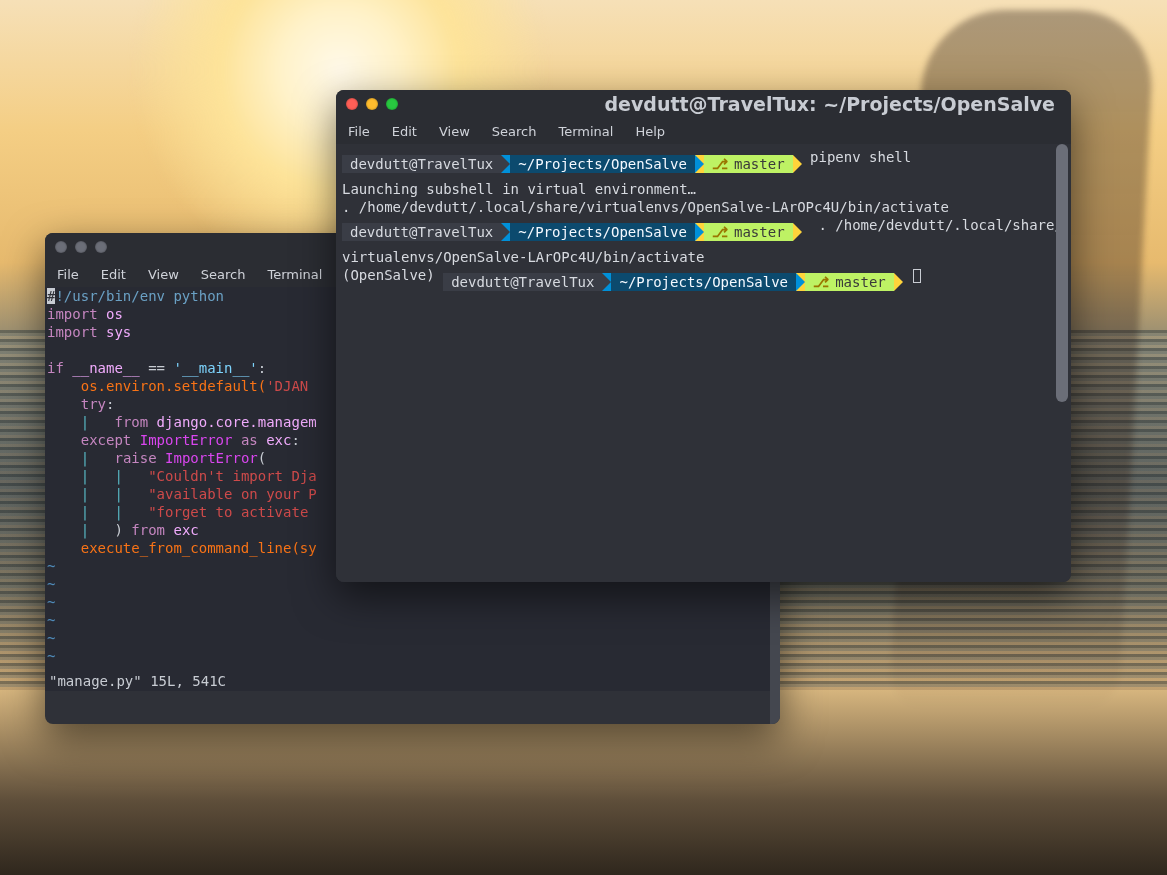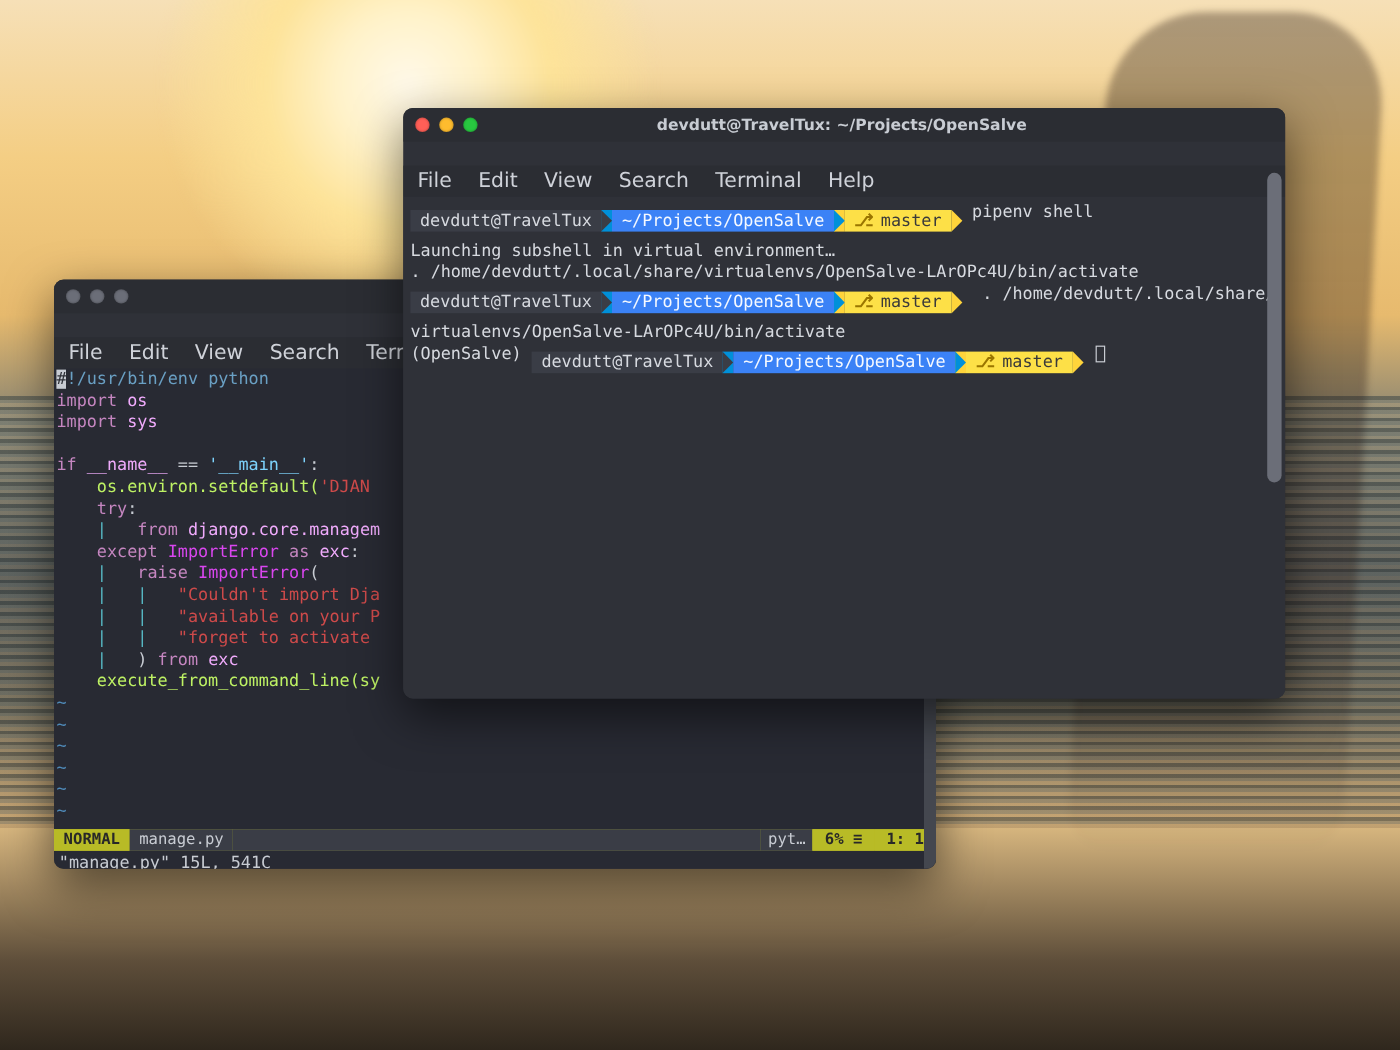--- a/index.html
+++ b/index.html
@@ -50,32 +50,32 @@
     background:#2b2d33;
     position:relative;
   }
   .traffic { display:flex; gap:8px; align-items:center; }
   .dot { width:12px; height:12px; border-radius:50%; display:inline-block; box-shadow: inset 0 0 2px rgba(0,0,0,0.4); }
   .dot.red { background:#ff5f57; }
   .dot.yellow { background:#febc2e; }
   .dot.green { background:#28c840; }
   .dot.inactive { background:#6b6e78; }
   .title {
-    position:absolute; left:0; right:4px; text-align:center;
+    position:absolute; left:0; right:16px; text-align:right;
     font-family: "DejaVu Sans","Helvetica Neue",sans-serif;
-    font-size:13px; font-weight:600; color:#c8ccd3;
+    font-size:19px; font-weight:600; color:#c8ccd3;
     pointer-events:none;
   }
   .menubar {
     height:26px;
     display:flex; align-items:center; gap:22px;
     padding:0 12px;
     background:#2b2d33;
     font-family: "DejaVu Sans","Helvetica Neue",sans-serif;
-    font-size:17px; color:#cfd2d9;margin-top:20px;
+    font-size:13px; color:#cfd2d9;
   }
   .menubar span { cursor:default; }
 
   
   .term-body {
     background:#2f3138;
     font-size:14px;
     line-height:18px;
     padding: 4px 6px 10px 6px;
     white-space: pre;
@@ -88,23 +88,23 @@
     display:inline-block; padding:0 8px; line-height:18px;
   }
   .arrow {
     display:inline-block; width:0; height:0;
     border-top:9px solid transparent;
     border-bottom:9px solid transparent;
     vertical-align:top;
   }
   .seg-host { background:#3a3d46; color:#d7dae0; }
   .ar-host-path { border-left:9px solid #3a3d46; background:#0090d9; }
-  .seg-path { background:#3b82f6; color:#f5f9ff; }
+  .seg-path { background:#0c4a6e; color:#f5f9ff; }
   .ar-path-branch { border-left:9px solid #0090d9; background:#ffd43b; }
-  .seg-branch { background:#fde047; color:#3a3a3a; }
+  .seg-branch { background:#bef264; color:#3a3a3a; }
   .ar-branch-end { border-left:9px solid #ffd43b; }
   .branch-icon { font-weight:bold; margin-right:6px; color:#9a7500; }
   .term-line { display:block; white-space:pre-wrap; word-break:break-all; }
   .cmd { color:#d7dae0; }
   .cursor-box { display:inline-block; width:8px; height:14px; border:1px solid #c9ccd3; margin-left:2px; vertical-align:middle; }
 
   
   .scrollbar {
     position:absolute; right:3px; top:54px; bottom:8px; width:12px;
   }
@@ -127,21 +127,21 @@
   .ed-body .tilde { color:#4f8ab8; }
   
   .kw   { color:#c586c0; }
   .id   { color:#f0abfc; }
   .str  { color:#ce4a4a; }
   .shebang-hash { background:#c8ccd3; color:#2f3138; }
   .shebang { color:#6aa0c4; }
   .err  { color:#d946ef; }
   .pipe { color:#56b6c2; }
   .guard { color:#7dd3fc; }
-  .func { color:#bef264; }
+  .func { color:#f97316; }
   .plain { color:#c8ccd3; }
 
   .statusbar {
     height:18px;
     display:flex;
     font-size:13px; line-height:18px;
     font-weight:bold;
     background:#b8bb26;
     color:#282828;
   }
@@ -202,28 +202,20 @@
     <span class="pipe">|</span>   <span class="pipe">|</span>   <span class="str">"forget to activate </span>
     <span class="pipe">|</span>   <span class="plain">)</span> <span class="kw">from</span> <span class="id">exc</span>
     <span class="func">execute_from_command_line(sy</span>
 <span class="tilde">~</span>
 <span class="tilde">~</span>
 <span class="tilde">~</span>
 <span class="tilde">~</span>
 <span class="tilde">~</span>
 <span class="tilde">~</span>
 <span class="tilde">~</span></div>
-  <div class="statusbar">
-    <div class="mode">NORMAL</div>
-    <div class="file">manage.py</div>
-    <div class="spacer"></div>
-    <div class="ft">pyt…</div>
-    <div class="pct">6% ≡</div>
-    <div class="pos">1:   1</div>
-  </div>
   <div class="msgbar">"manage.py" 15L, 541C</div>
   <div class="ed-stripe"></div>
 </div>
 
 <div class="window" style="left:336px; top:90px; width:735px; height:492px;">
   <div class="titlebar">
     <div class="traffic">
       <span class="dot red"></span>
       <span class="dot yellow"></span>
       <span class="dot green"></span>

